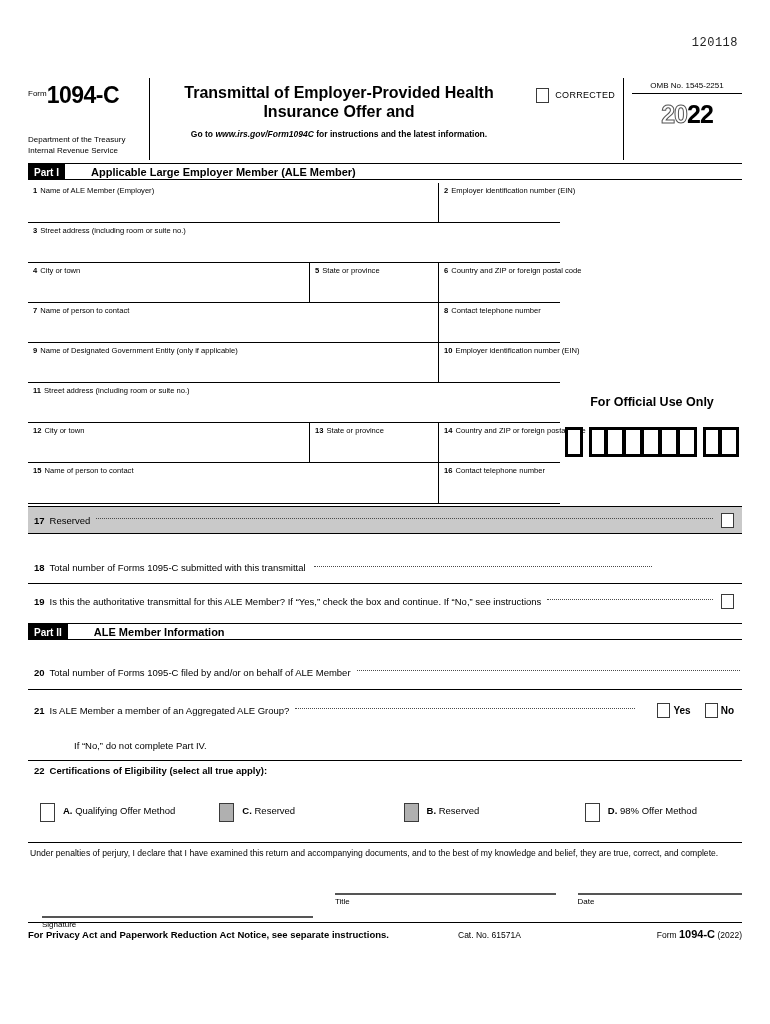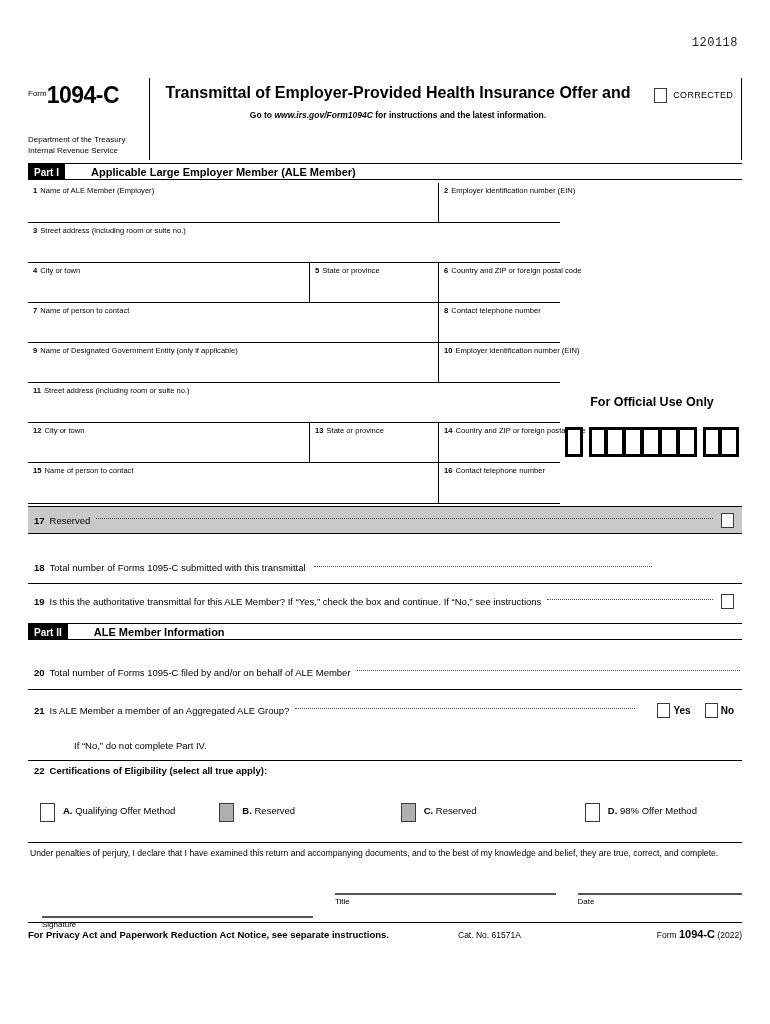--- a/index.html
+++ b/index.html
@@ -412,20 +412,25 @@
         <i>www.irs.gov/Form1094C</i>
         <span>for instructions and the latest information.</span>
       </div>
     </div>
 
     <div class="hdr-corrected">
       <div class="cbox"></div>
       <div class="corrected-lbl">CORRECTED</div>
     </div>
 
+    <div class="hdr-right">
+      <div class="omb">OMB No. 1545-2251</div>
+      <div class="omb-rule"></div>
+      <div class="yearbox"><span class="yr-outline">20</span><span>22</span></div>
+    </div>
   </div>
 
   <div class="part-bar" style="top:163px;">
     <div class="part-tag">Part I</div>
     <div class="part-title">Applicable Large Employer Member (ALE Member)</div>
   </div>
 
   <div class="tbl">
 
     <div class="trow">
@@ -575,27 +580,27 @@
   <div class="line22">
     <span class="ln-num">22</span>
     <span class="ln-txt">Certifications of Eligibility (select all true apply):</span>
   </div>
 
   <div class="certs">
     <div class="cert cert-0">
       <span class="cbox-lg"></span>
       <span class="ctext"><b>A.</b> <span>Qualifying Offer Method</span></span>
     </div>
+    <div class="cert cert-2">
+      <span class="cbox-lg shaded"></span>
+      <span class="ctext"><b>C.</b> <span>Reserved</span></span>
+    </div>
     <div class="cert cert-1">
       <span class="cbox-lg shaded"></span>
       <span class="ctext"><b>B.</b> <span>Reserved</span></span>
-    </div>
-    <div class="cert cert-2">
-      <span class="cbox-lg shaded"></span>
-      <span class="ctext"><b>C.</b> <span>Reserved</span></span>
     </div>
     <div class="cert cert-3">
       <span class="cbox-lg"></span>
       <span class="ctext"><b>D.</b> <span>98% Offer Method</span></span>
     </div>
   </div>
 
   <div class="rule-perjury"></div>
   <div class="perjury">Under penalties of perjury, I declare that I have examined this return and accompanying documents, and to the best of my knowledge and belief, they are true, correct, and complete.</div>
 

